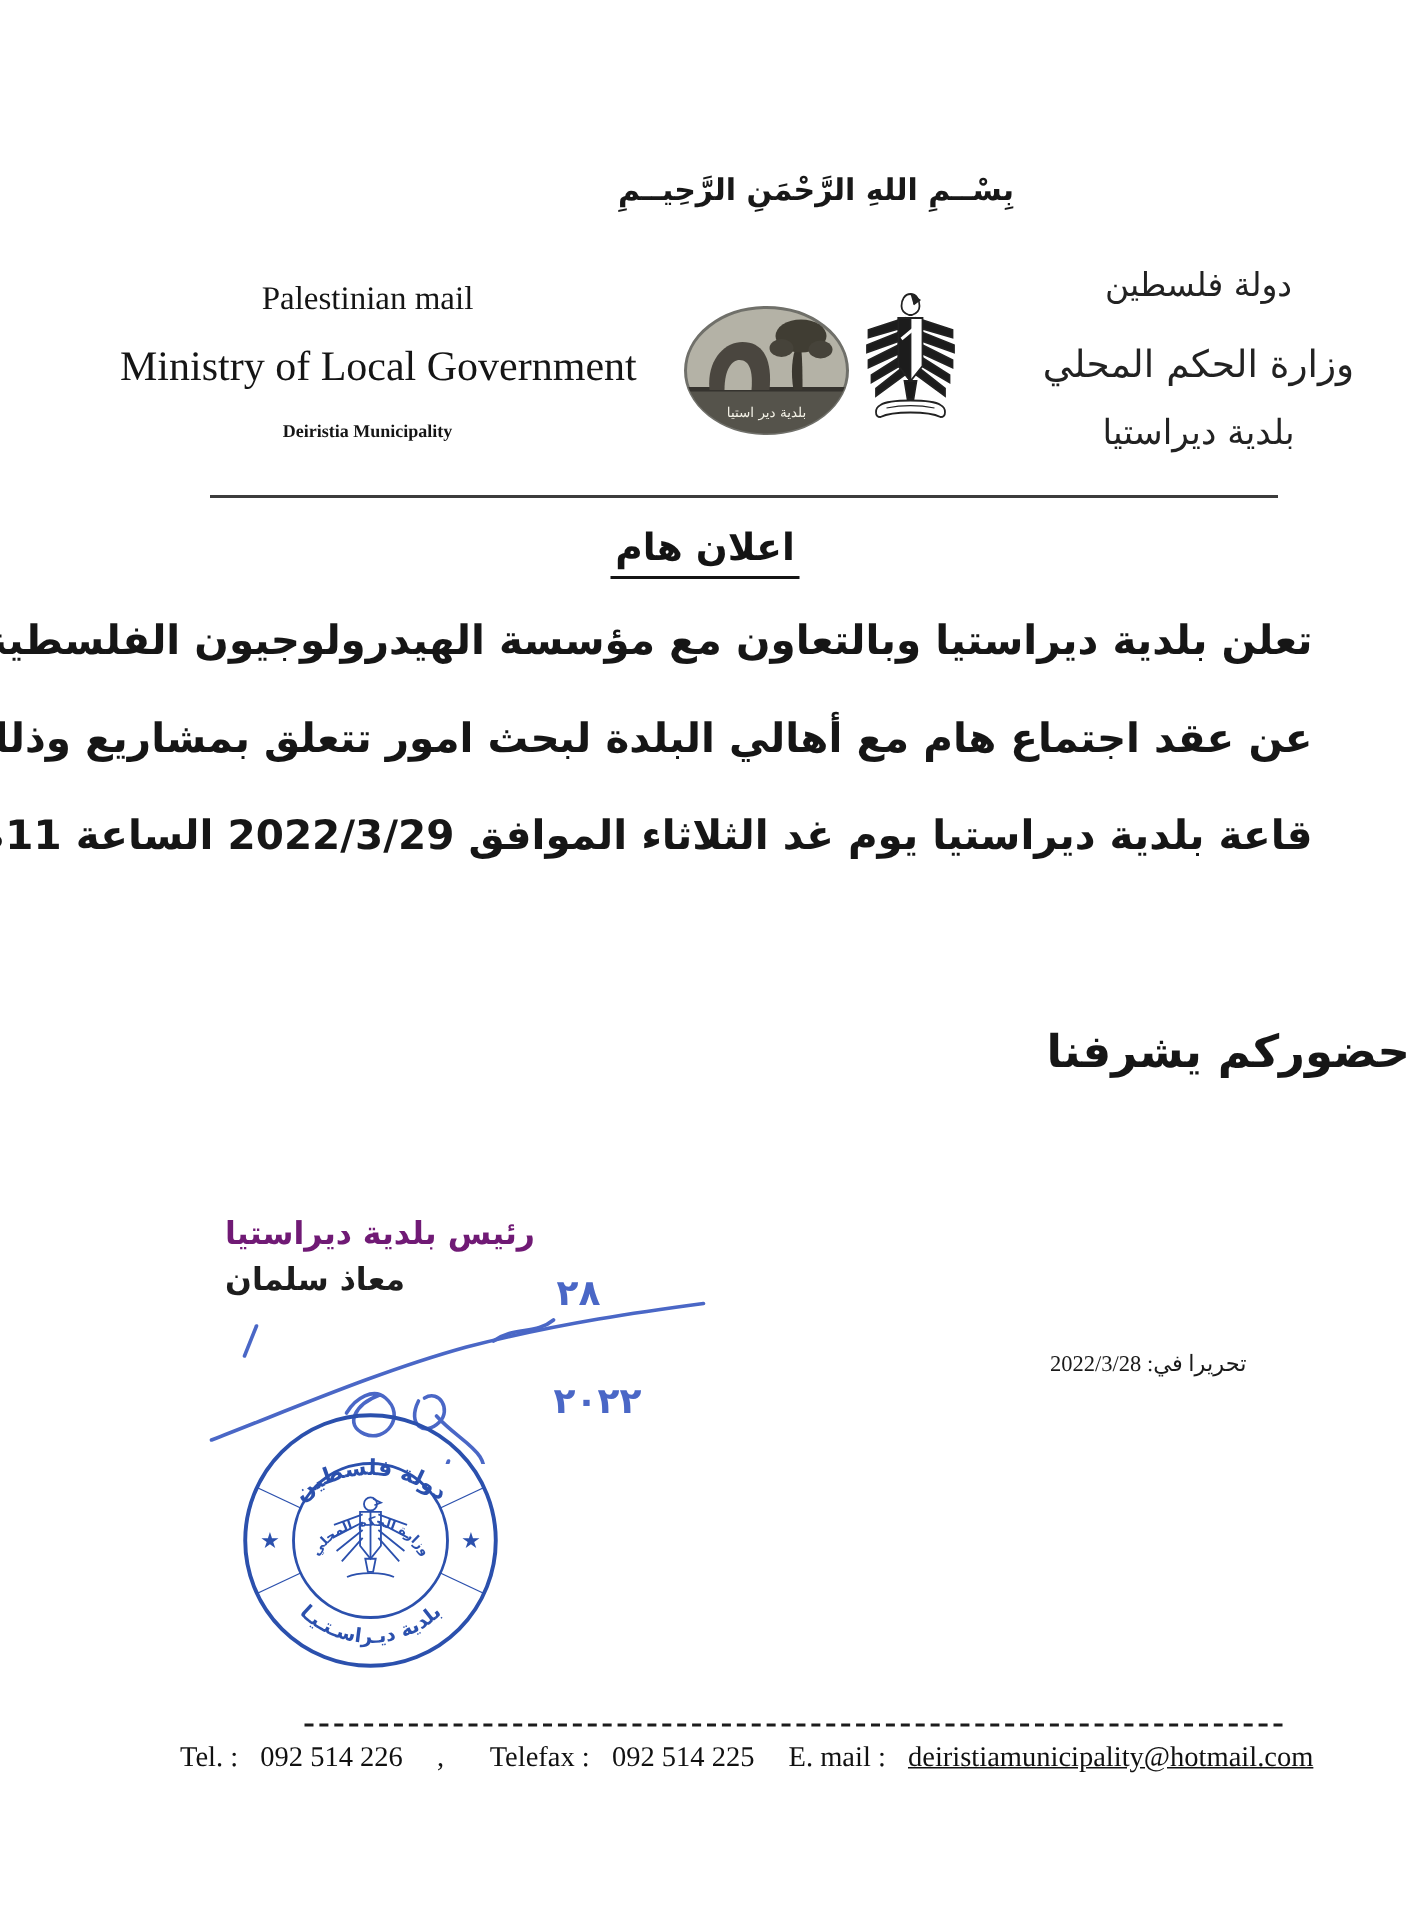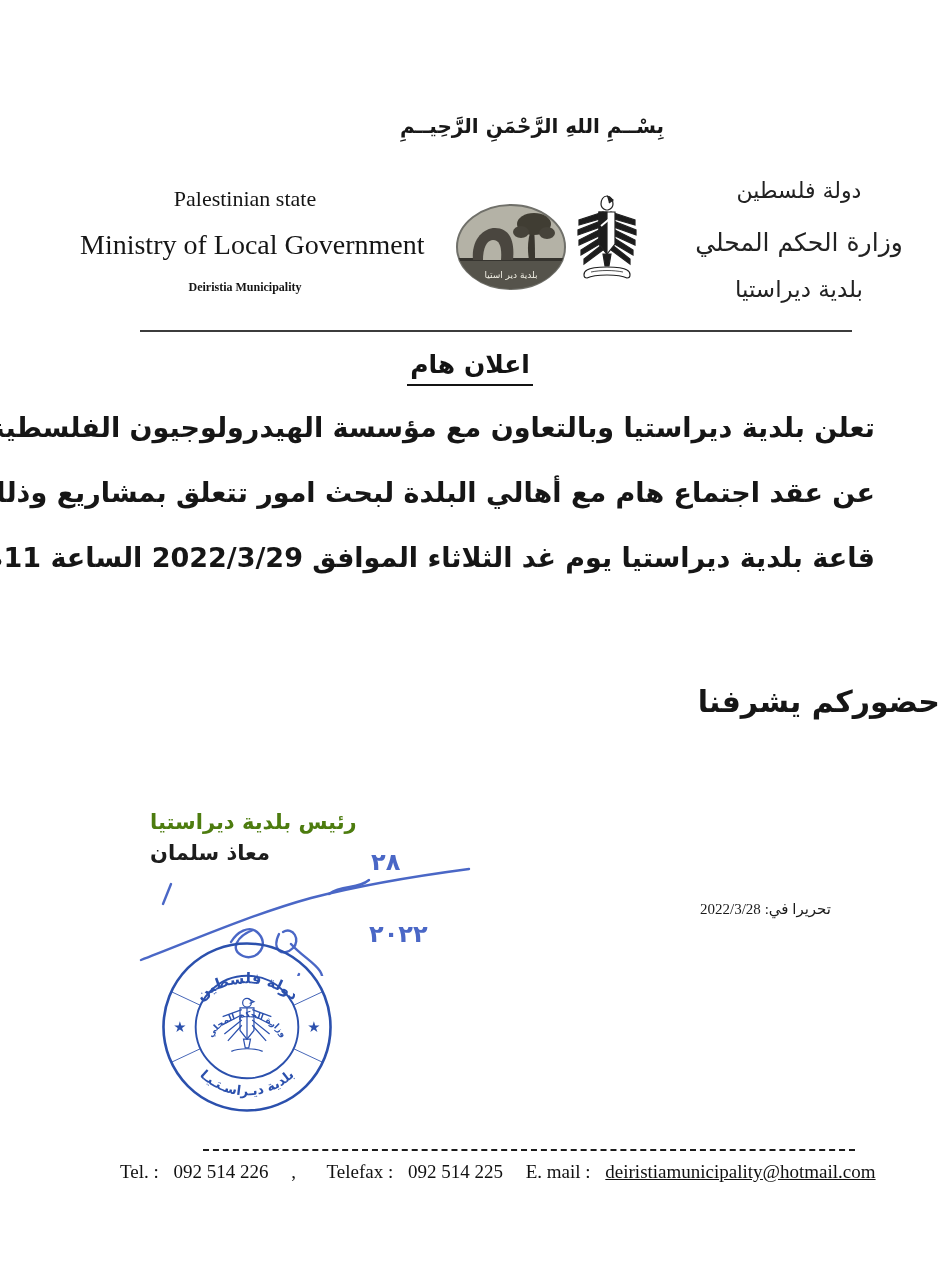--- a/index.html
+++ b/index.html
@@ -9,21 +9,21 @@
     width:940px; height:1273px;
     background:#ffffff;
     overflow:hidden;
     font-family:"DejaVu Sans", sans-serif;
     color:#1b1b1b;
   }
   .abs { position:absolute; }
 
   
   .bismillah {
-    top:114px; left:372px; width:320px;
+    top:114px; left:384px; width:320px;
     text-align:center;
     font-size:20px; font-weight:700;
     direction:rtl;
     color:#181818;
   }
 
   
   .lh-en { left:80px; width:330px; text-align:center;
            font-family:"Liberation Serif","DejaVu Serif",serif; color:#151515; }
   .lh-en-1 { top:186px; font-size:22px; }
@@ -67,21 +67,21 @@
   .body-2 { top:477px; }
   .body-3 { top:542px; }
 
   .closing {
     top:684px; left:0; width:940px; text-align:right;
     font-size:30px; font-weight:700; direction:rtl; color:#161616;
   }
 
   
   .sig-title { top:810px; left:150px; width:220px; direction:rtl; text-align:left;
-               font-size:21px; font-weight:700; color:#4d7c0f; }
+               font-size:21px; font-weight:700; color:#701a75; }
   .sig-name  { top:841px; left:150px; width:220px; direction:rtl; text-align:left;
                font-size:21px; font-weight:700; color:#1d1d1d; }
   .sig-ink { top:836px; left:133px; }
 
   
   .date-line { top:900px; left:648px; width:235px; direction:rtl; text-align:center;
                font-size:15px; color:#1a1a1a;
                font-family:"Liberation Serif","DejaVu Sans",serif; }
 
   
@@ -97,21 +97,21 @@
   .footer-line .gap-l { margin-right:26px; }
   .footer-email { text-decoration:underline; }
 </style>
 </head>
 <body>
 
 <div id="page">
 
   <div class="abs bismillah">بِسْــمِ اللهِ الرَّحْمَنِ الرَّحِيــمِ</div>
 
-  <div class="abs lh-en lh-en-1">Palestinian state</div>
+  <div class="abs lh-en lh-en-1">Palestinian mail</div>
   <div class="abs lh-en lh-en-2">Ministry of Local Government</div>
   <div class="abs lh-en lh-en-3">Deiristia Municipality</div>
 
   <svg class="abs seal-logo" width="112" height="90" viewBox="0 0 112 90">
     <defs>
       <clipPath id="ovalClip">
           <ellipse cx="56" cy="45" rx="54" ry="42"></ellipse>
         </clipPath>
     </defs>
     <ellipse cx="56" cy="45" rx="54" ry="42" fill="#b4b2a6" stroke="#70706a" stroke-width="2"></ellipse>

